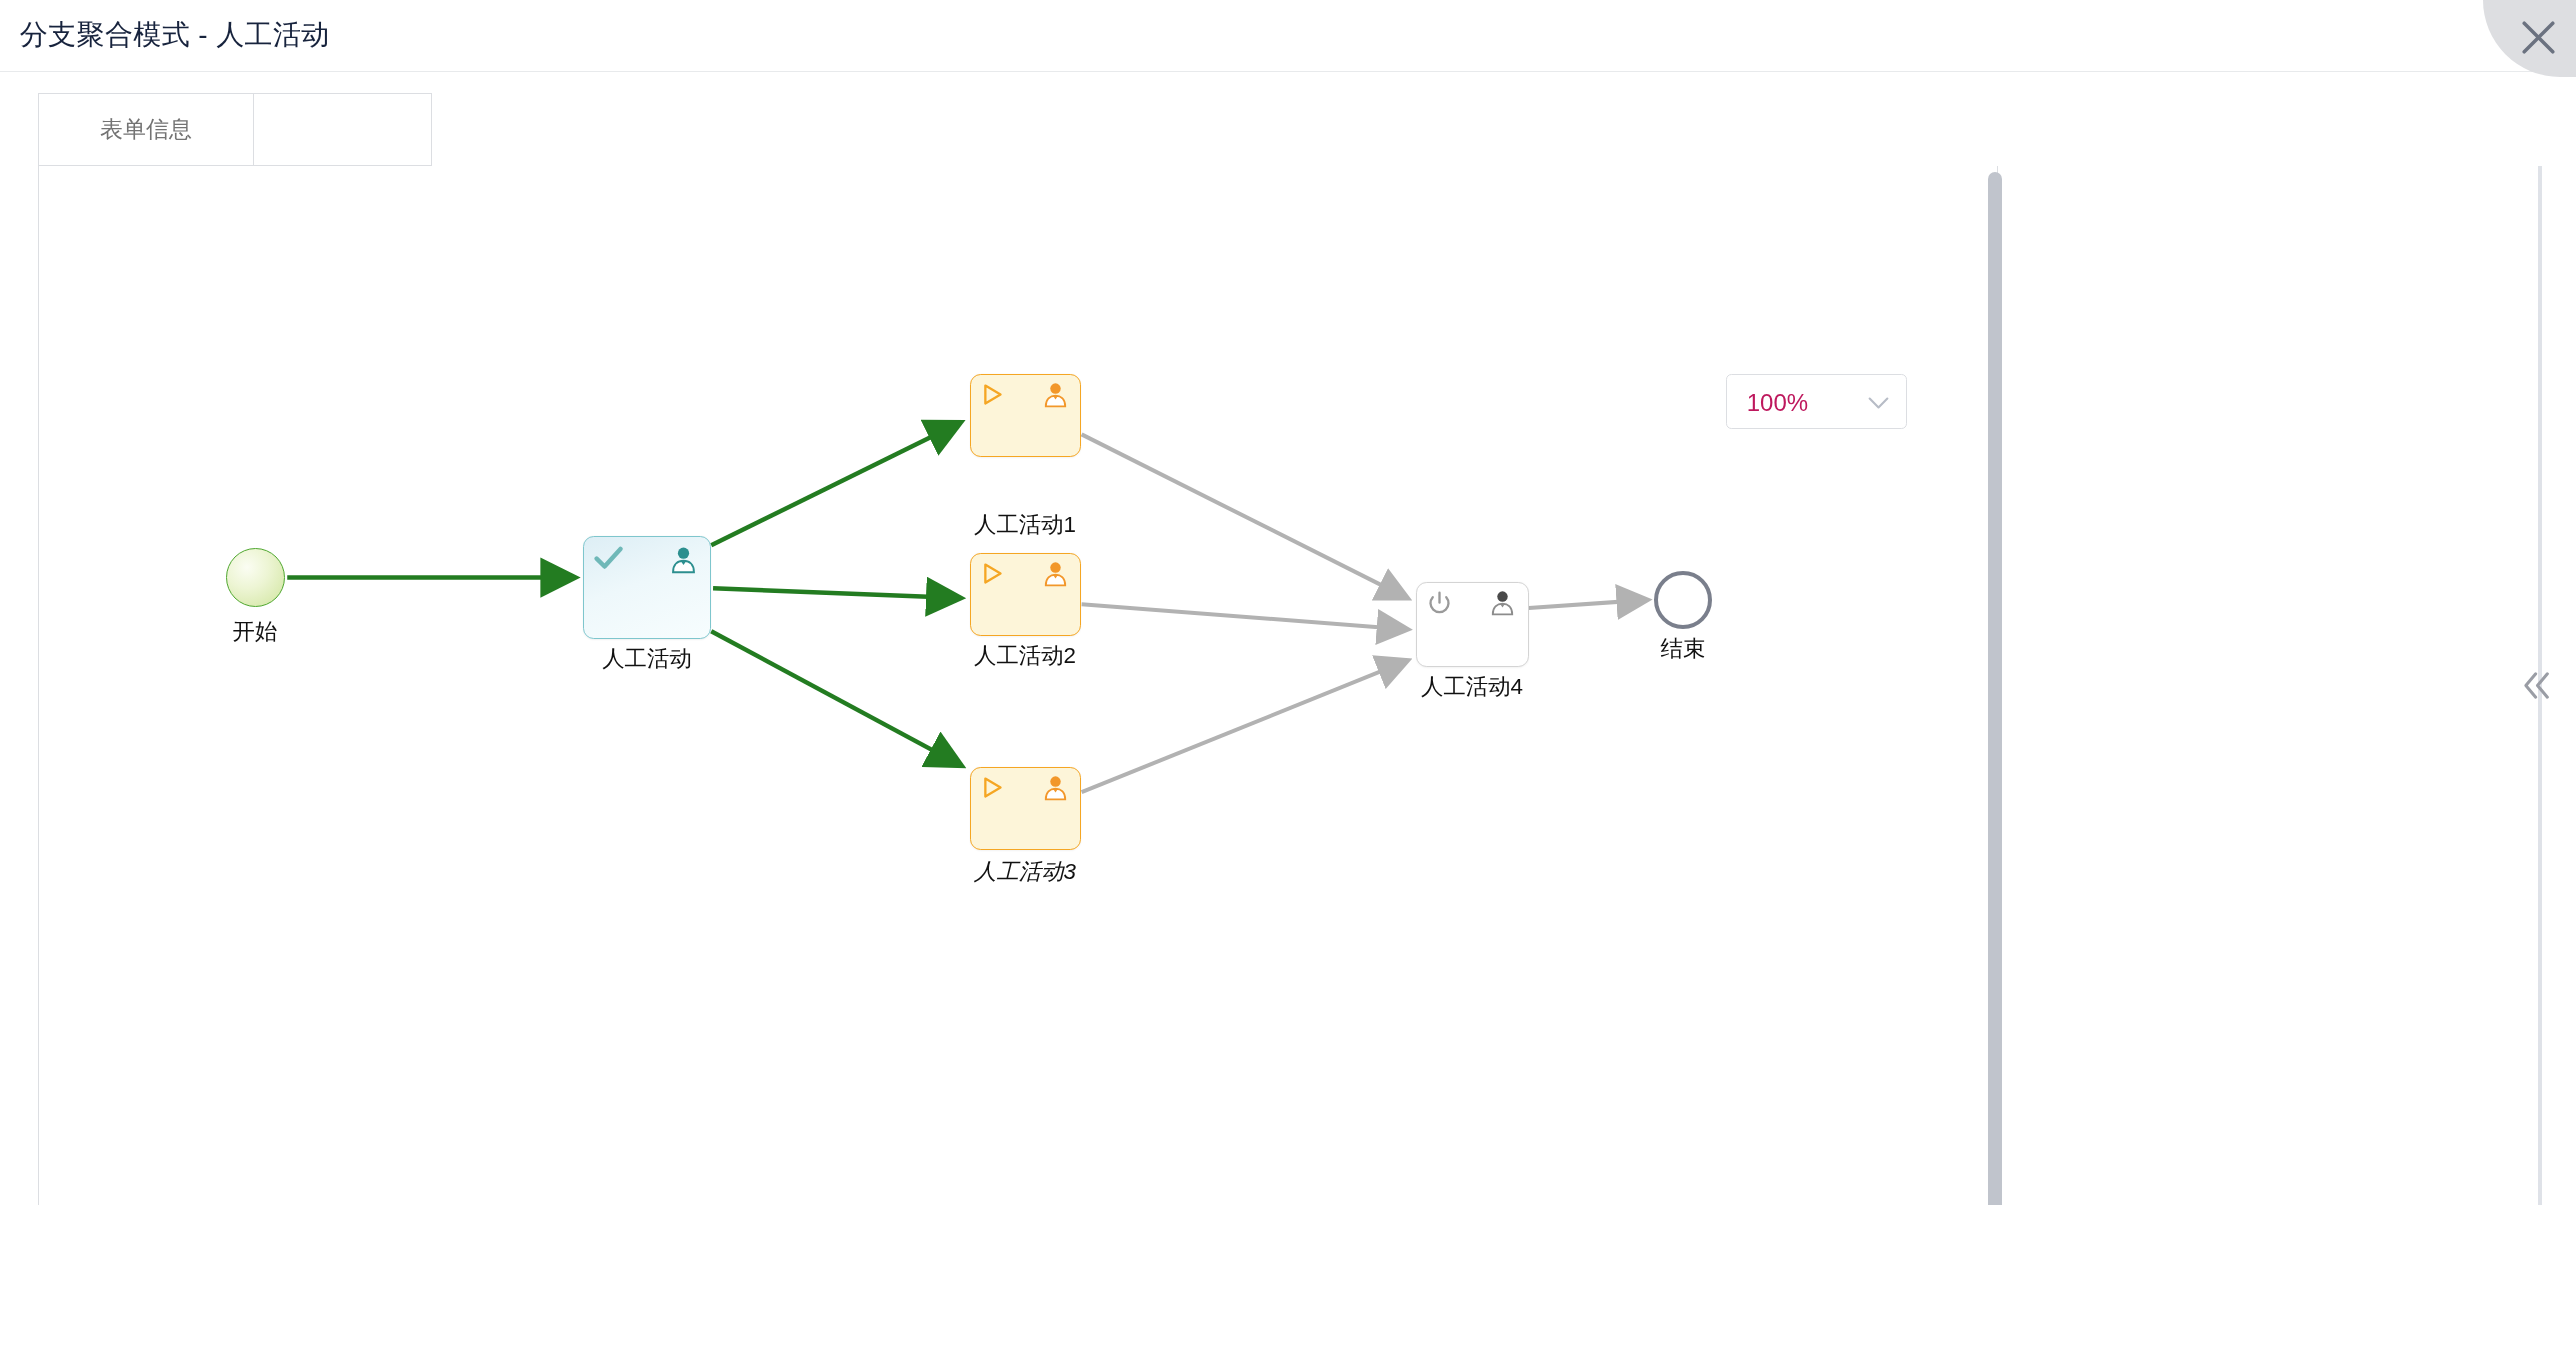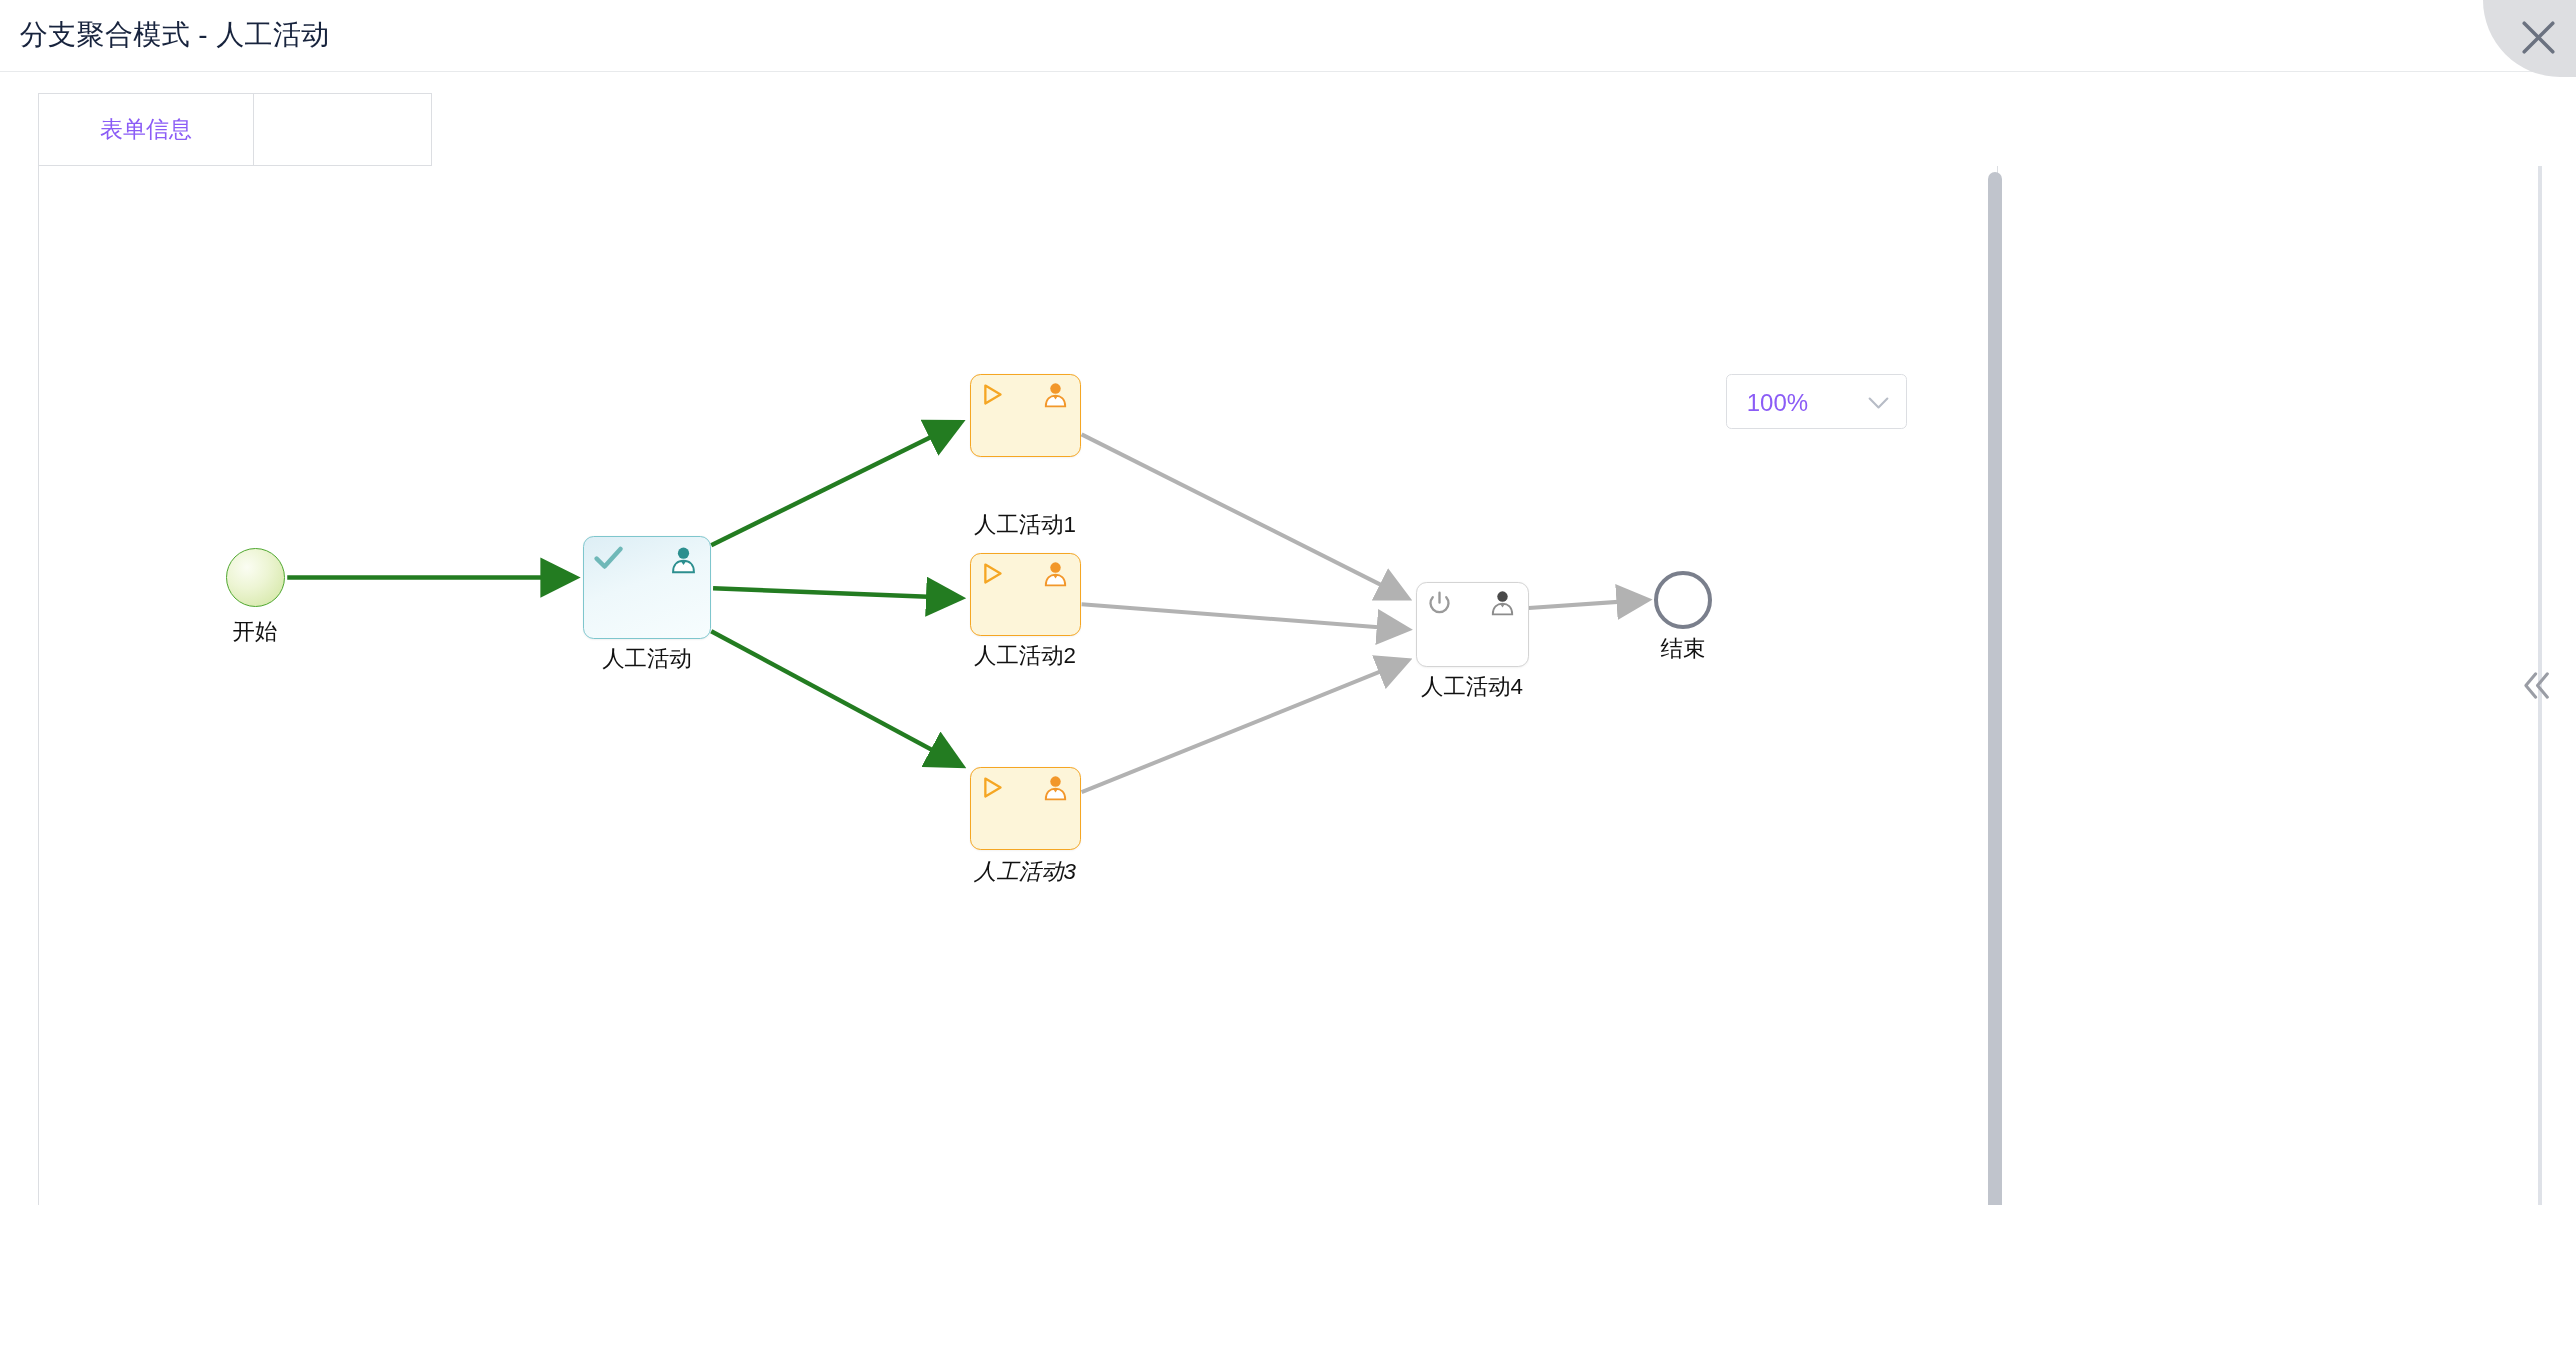--- a/index.html
+++ b/index.html
@@ -70,21 +70,21 @@
     padding: 0 25px;
     box-sizing: border-box;
     font-size: 23px;
     border: 0.9px solid #dcdee2;
     border-right: none;
     background: #ffffff;
     cursor: pointer;
     white-space: nowrap;
   }
   .tab:last-child { border-right: 0.9px solid #dcdee2; }
-  .tab.inactive { color: #8b5cf6; border-bottom: 0.9px solid #dcdee2; }
+  .tab.inactive { color: #737373; border-bottom: 0.9px solid #dcdee2; }
   .tab.active {
     color: #2d8cf0;
     border-bottom: 0.9px solid #ffffff;
   }
   .tab.spacer {
     min-width: 179px;
     border-bottom: 0.9px solid #dcdee2;
     cursor: default;
   }
 
@@ -170,21 +170,21 @@
     border-radius: 5.4px;
     background: #ffffff;
     box-sizing: border-box;
     cursor: pointer;
   }
   .zoom-value {
     position: absolute;
     left: 19.7px;
     top: 11.6px;
     font-size: 24px;
-    color: #8b5cf6;
+    color: #be185d;
     line-height: 32px;
   }
   .zoom-chevron {
     position: absolute;
     right: 16px;
     top: 19.7px;
   }
 
   
   .vscroll-track {

